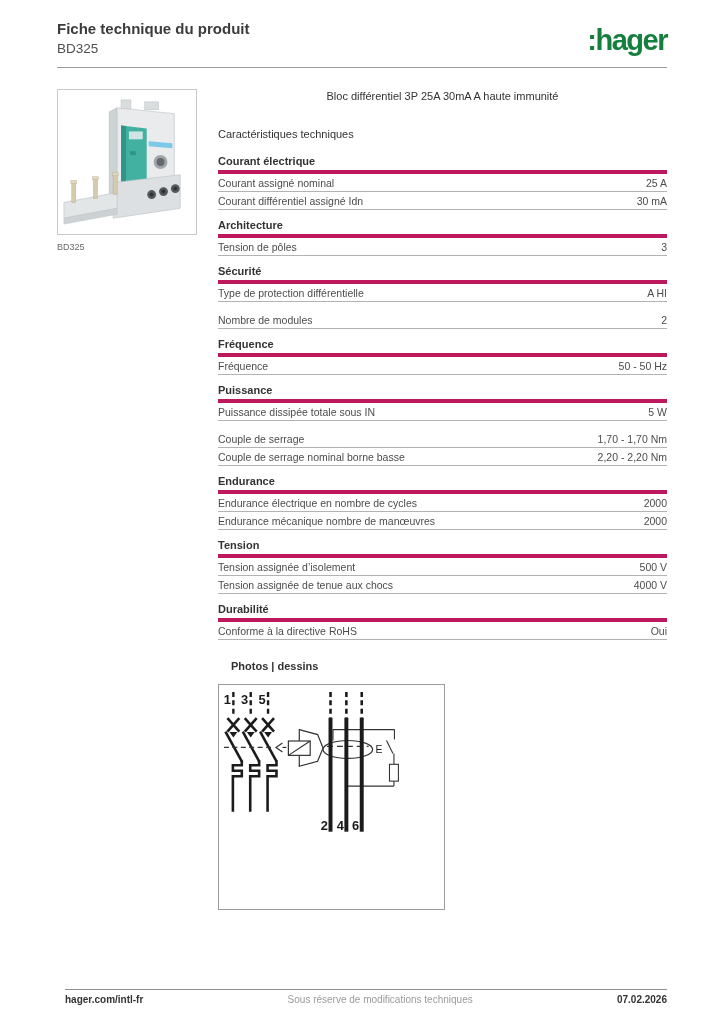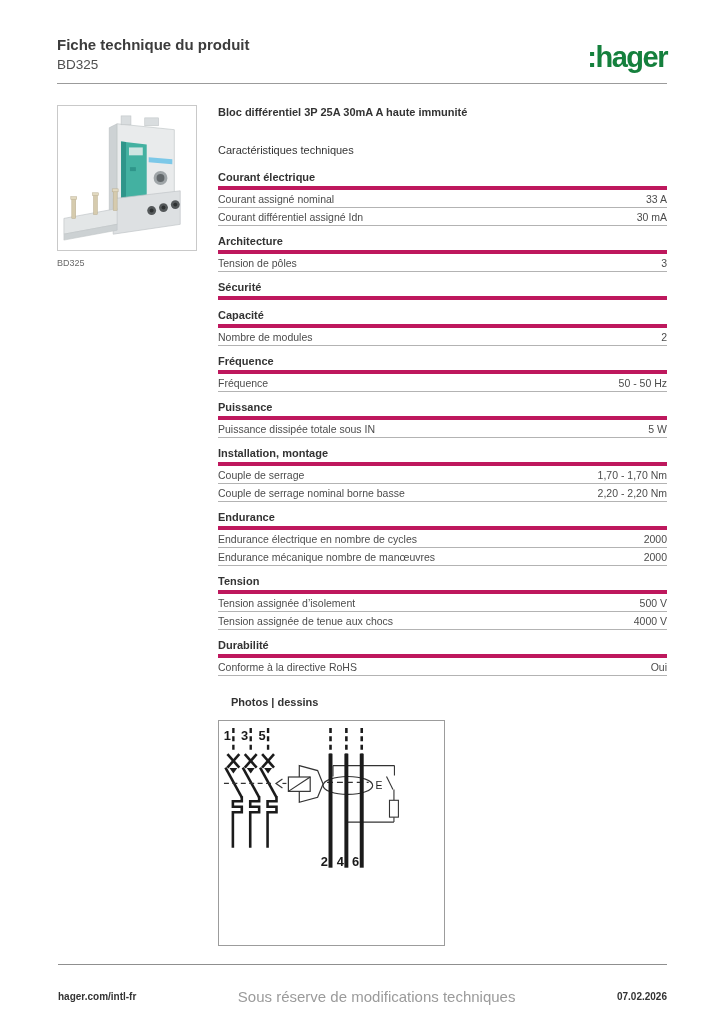--- a/index.html
+++ b/index.html
@@ -9,22 +9,22 @@
     background: #ffffff;
     font-family: "Liberation Sans", sans-serif;
     color: #404040;
     position: relative;
     overflow: hidden;
   }
   .page { padding: 0 57px; }
 
   
   .header {
-    display: flex; justify-content: space-between; align-items: center;
-    padding-top: 36px; padding-bottom: 11px;
+    display: flex; justify-content: space-between; align-items: flex-start;
+    padding-top: 20px; padding-bottom: 11px;
     border-bottom: 1px solid #9b9b9b;
   }
   .header-title { font-size: 15px; font-weight: bold; color: #3c3c3c; margin: 0; line-height: 1.2; }
   .header-subtitle { font-size: 13.5px; color: #4f4f4f; margin-top: 3px; }
   .logo {
     font-size: 29px; font-weight: bold; color: #15803d;
     letter-spacing: -1.5px; line-height: 1; margin-top: 6px;
   }
 
   
@@ -32,21 +32,21 @@
   .left-col { width: 161px; flex: none; }
   .image-box {
     width: 140px; height: 146px;
     border: 1px solid #c9c9c9;
     background: #fff;
     display: flex; align-items: center; justify-content: center;
   }
   .image-caption { font-size: 9px; color: #6a6a6a; margin-top: 7px; }
 
   .right-col { flex: 1; min-width: 0; }
-  .product-title { font-size: 11px; font-weight: bold; color: #333; margin: 1px 0 12px; }
+  .product-title { font-size: 11px; font-weight: normal; color: #333; margin: 1px 0 12px; text-align: center; }
   .char-heading { font-size: 11px; font-weight: normal; color: #333; margin: 26px 0 15px; }
 
   .spec-section { margin-bottom: 9px; }
   .spec-section h3 {
     font-size: 11px; font-weight: bold; color: #333;
     margin: 0; padding-bottom: 3px;
     border-bottom: 4px solid #be185d;
   }
   .spec-row {
     display: flex; justify-content: space-between; align-items: baseline;
@@ -60,27 +60,27 @@
 
   .photos-heading { font-size: 11px; font-weight: bold; color: #333; margin: 20px 13px 12px; }
   .diagram-box {
     width: 227px; height: 226px;
     border: 1px solid #9c9c9c;
     background: #fff;
   }
 
   
   .footer {
-    position: absolute; left: 58px; right: 57px; bottom: 19px;
+    position: absolute; left: 65px; right: 57px; bottom: 19px;
     border-top: 1px solid #8f8f8f;
-    padding-top: 23px;
-    display: flex; justify-content: space-between; align-items: center;
+    padding-top: 4px;
+    display: flex; justify-content: space-between; align-items: flex-end;
   }
   .footer-left  { font-size: 10px; font-weight: bold; color: #333; text-decoration: none; }
-  .footer-center{ font-size: 15px; color: #9b9b9b; }
+  .footer-center{ font-size: 10px; color: #9b9b9b; }
   .footer-right { font-size: 10px; font-weight: bold; color: #333; }
 </style>
 </head>
 <body>
 
 <div class="page">
 
   <div class="header">
     <div>
       <div class="header-title">Fiche technique du produit</div>
@@ -137,42 +137,45 @@
     </div>
 
     <div class="right-col">
       <div class="product-title">Bloc différentiel 3P 25A 30mA A haute immunité</div>
       <div class="char-heading">Caractéristiques techniques</div>
 
       <div class="spec-section">
         <h3>Courant électrique</h3>
         <div class="spec-row">
           <span class="spec-label">Courant assigné nominal</span>
-          <span class="spec-value">33 A</span>
+          <span class="spec-value">25 A</span>
         </div>
         <div class="spec-row">
           <span class="spec-label">Courant différentiel assigné Idn</span>
           <span class="spec-value">30 mA</span>
         </div>
       </div>
 
       <div class="spec-section">
         <h3>Architecture</h3>
         <div class="spec-row">
           <span class="spec-label">Tension de pôles</span>
           <span class="spec-value">3</span>
         </div>
       </div>
 
       <div class="spec-section">
         <h3>Sécurité</h3>
-      </div>
-
-      <div class="spec-section">
-        <h3>Capacité</h3>
+        <div class="spec-row">
+          <span class="spec-label">Type de protection différentielle</span>
+          <span class="spec-value">A HI</span>
+        </div>
+      </div>
+
+      <div class="spec-section">
         <div class="spec-row">
           <span class="spec-label">Nombre de modules</span>
           <span class="spec-value">2</span>
         </div>
       </div>
 
       <div class="spec-section">
         <h3>Fréquence</h3>
         <div class="spec-row">
           <span class="spec-label">Fréquence</span>
@@ -182,21 +185,20 @@
 
       <div class="spec-section">
         <h3>Puissance</h3>
         <div class="spec-row">
           <span class="spec-label">Puissance dissipée totale sous IN</span>
           <span class="spec-value">5 W</span>
         </div>
       </div>
 
       <div class="spec-section">
-        <h3>Installation, montage</h3>
         <div class="spec-row">
           <span class="spec-label">Couple de serrage</span>
           <span class="spec-value">1,70 - 1,70 Nm</span>
         </div>
         <div class="spec-row">
           <span class="spec-label">Couple de serrage nominal borne basse</span>
           <span class="spec-value">2,20 - 2,20 Nm</span>
         </div>
       </div>
 

